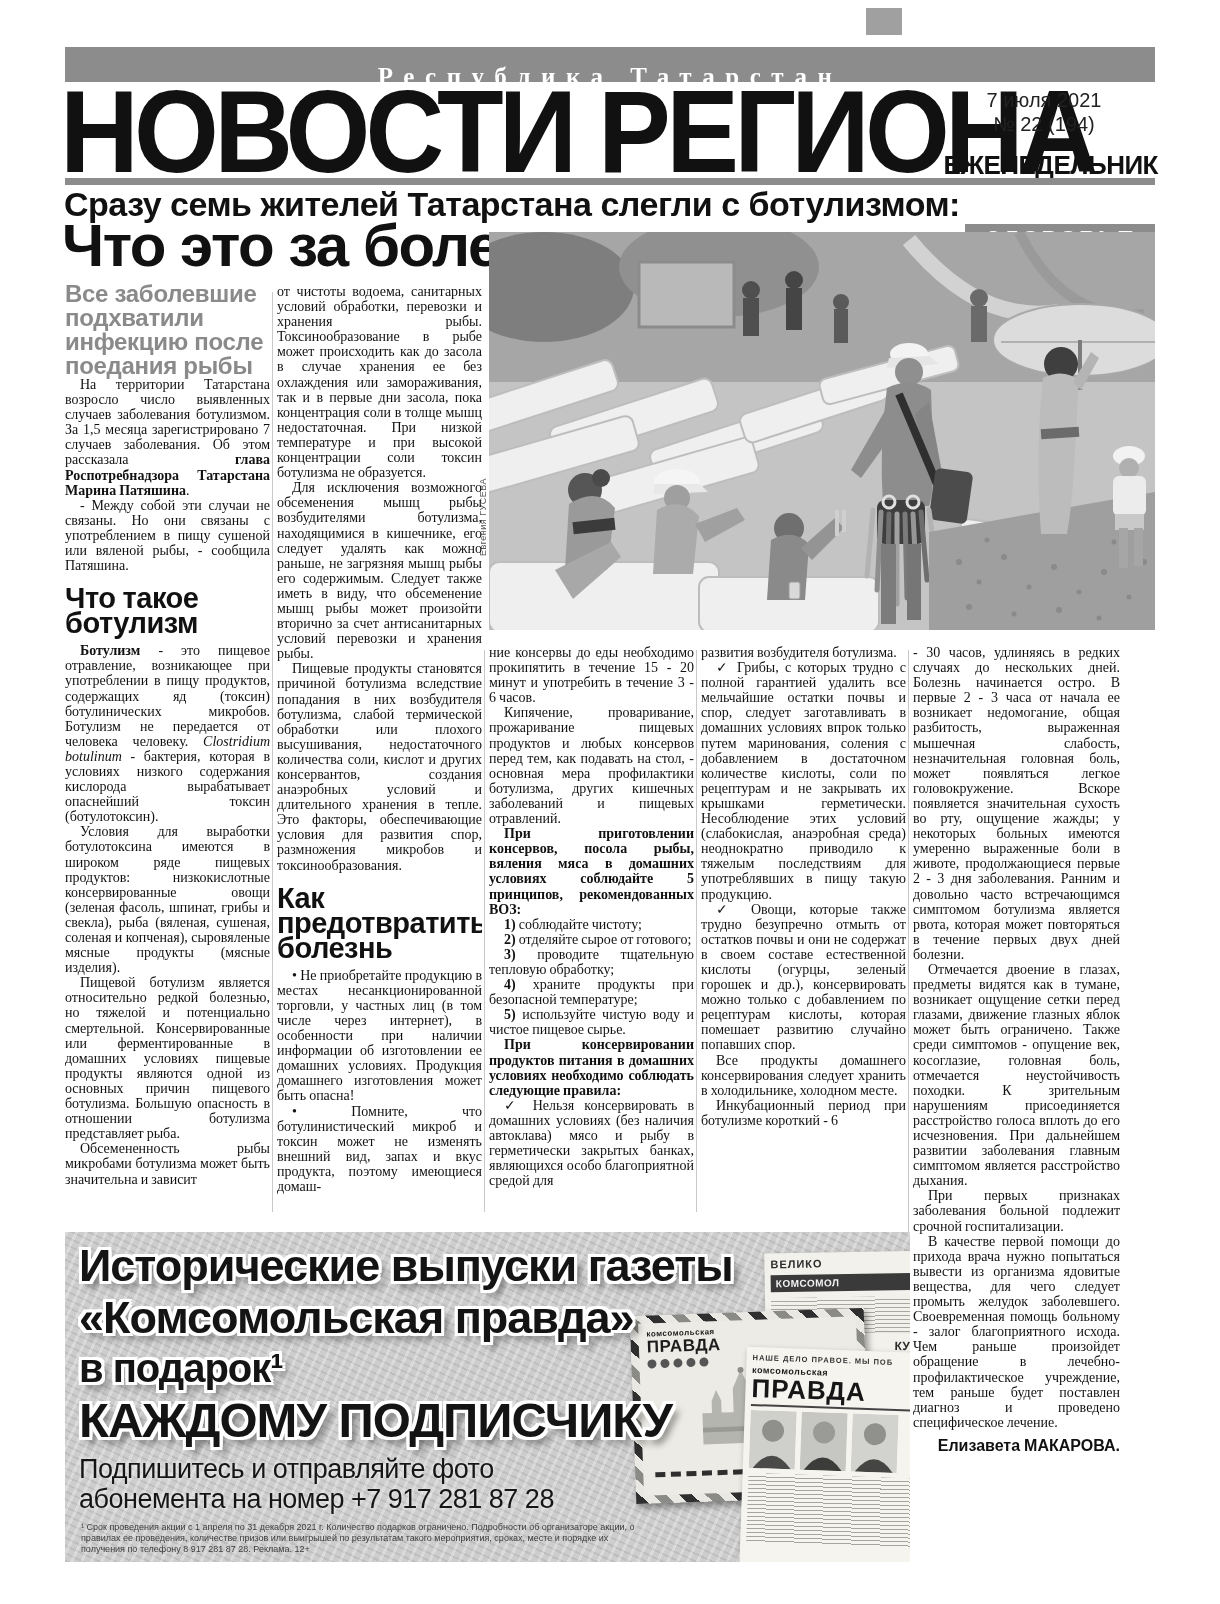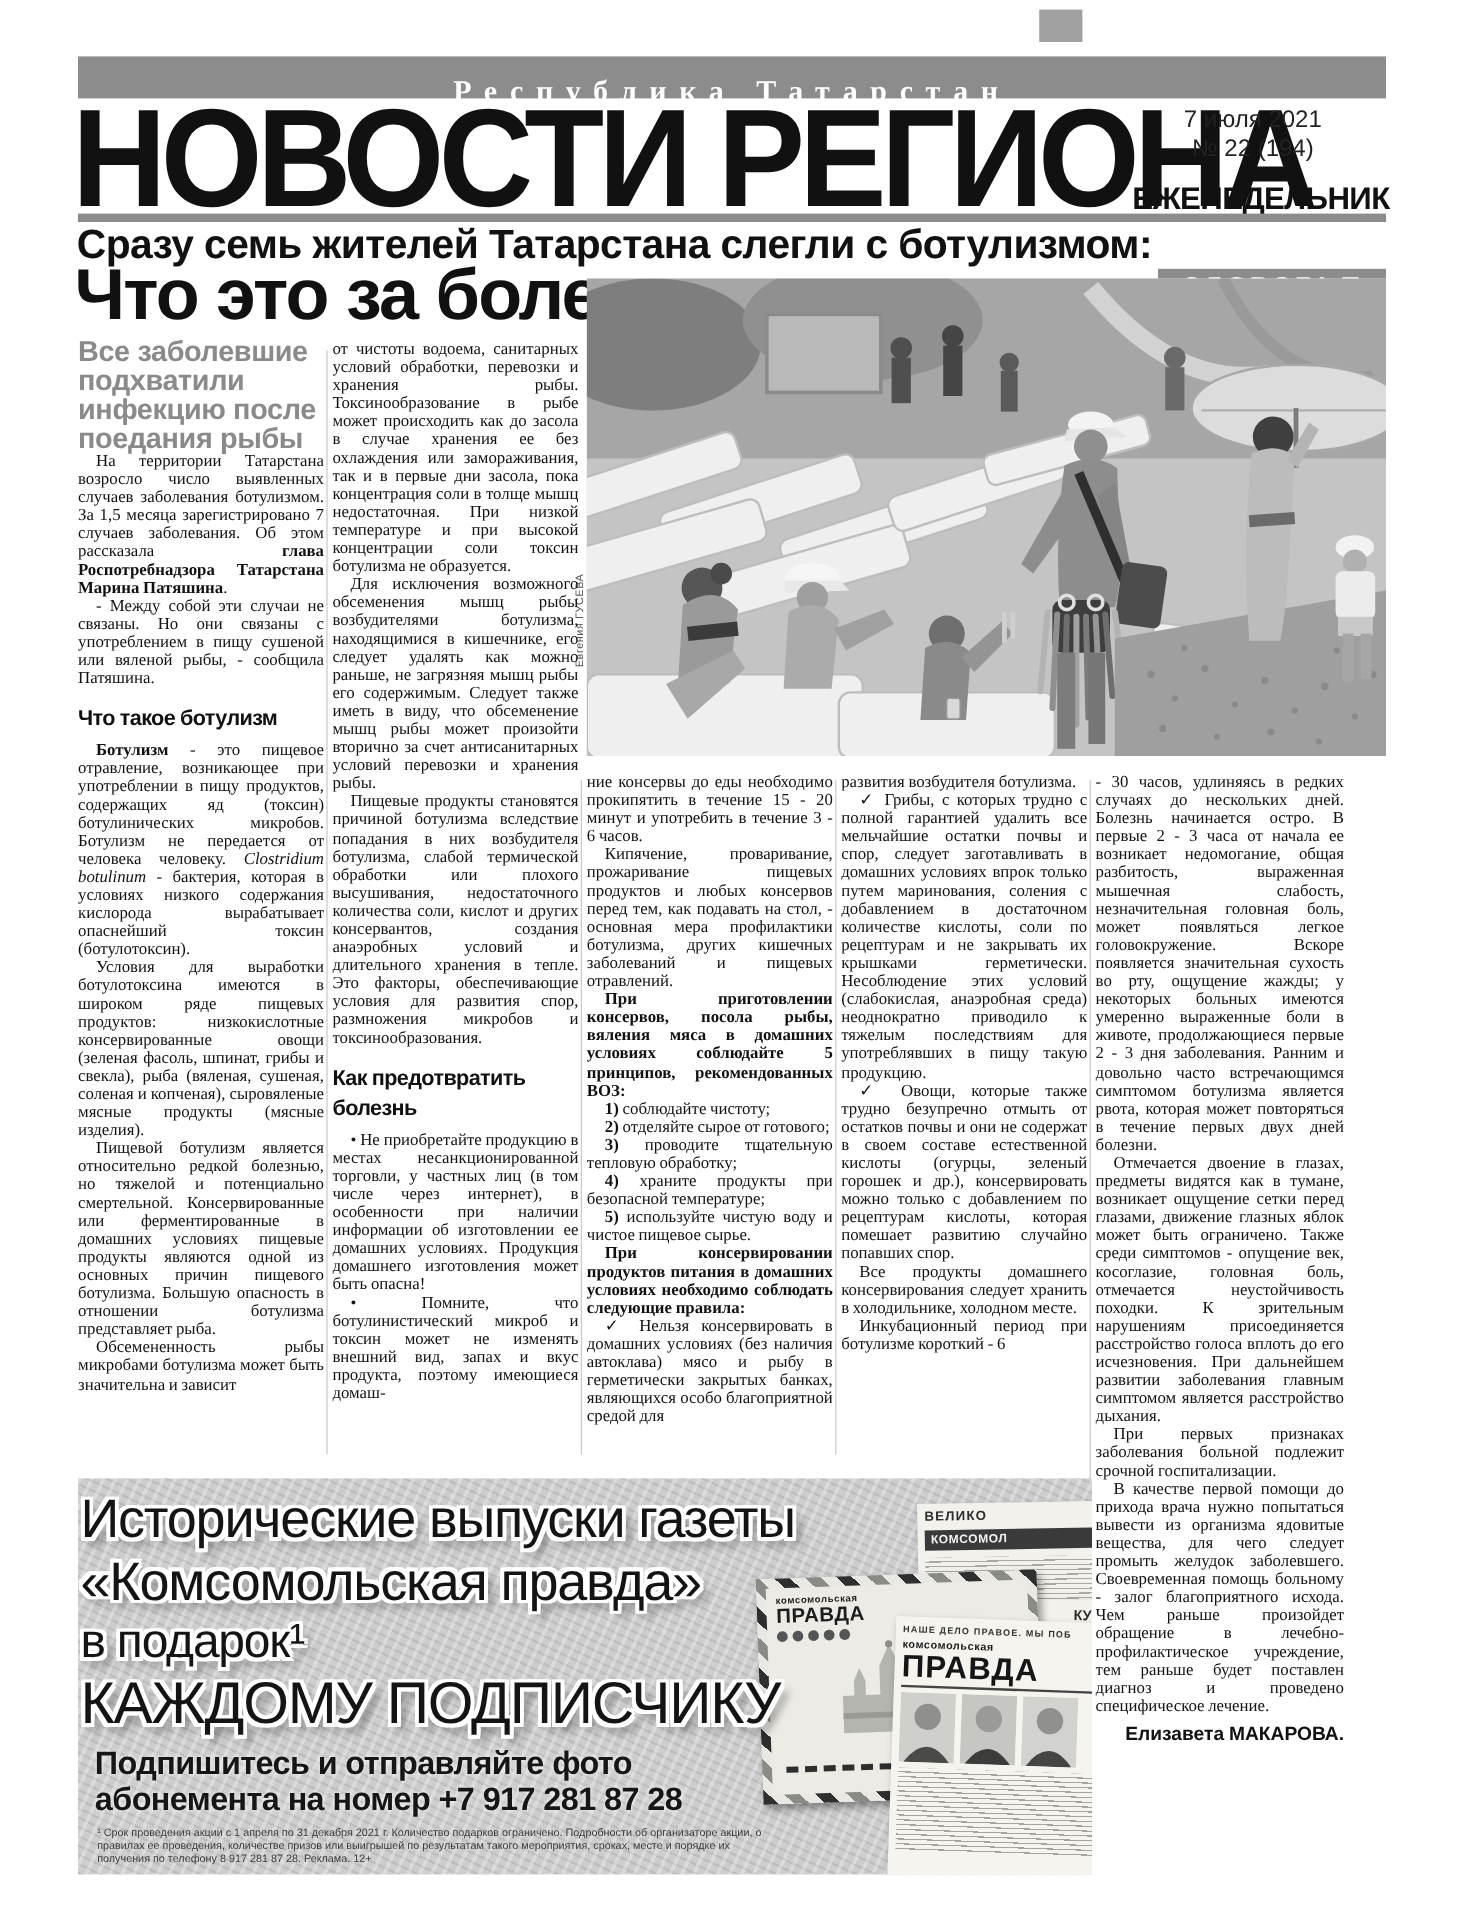--- a/index.html
+++ b/index.html
@@ -38,50 +38,50 @@
   .photo svg{display:block;}
   .photo-credit{left:478px;top:478px;font-family:"Liberation Sans",sans-serif;font-size:9px;color:#555;
                 writing-mode:vertical-rl;transform:rotate(180deg);letter-spacing:.5px;}
 
   
   .col{position:absolute;width:205px;font-size:14px;line-height:15.1px;text-align:justify;
        word-spacing:-.4px;overflow:hidden;}
   .col p{margin:0;text-indent:15px;}
   .col p.first{text-indent:0;}
   .col p.h2{font-family:"Liberation Sans",sans-serif;font-weight:700;font-stretch:condensed;
-            font-size:18px;line-height:25px;letter-spacing:-.5px;text-indent:0;text-align:left;
+            font-size:29px;line-height:25px;letter-spacing:-.5px;text-indent:0;text-align:left;
             margin:13px 0 7px 0;}
   .col p.byline{text-indent:0;text-align:right;font-family:"Liberation Sans",sans-serif;
                 font-weight:700;font-size:16px;margin-top:8px;}
   .c1{left:65px;top:377px;height:853px;}
   .c2{left:277px;top:284px;height:932px;}
   .c3{left:489px;top:645px;height:570px;}
   .c4{left:701px;top:645px;height:570px;}
   .c5{left:913px;top:645px;width:207px;height:918px;}
   .vline{width:1px;background:#c9c9c9;}
   .v12{left:272px;top:292px;height:920px;}
   .v23{left:484px;top:650px;height:562px;}
   .v34{left:696px;top:650px;height:562px;}
   .v45{left:908px;top:650px;height:900px;}
 
   
   .ad{left:65px;top:1232px;width:845px;height:330px;overflow:hidden;background-color:#cdcdcd;
       background-image:repeating-linear-gradient(115deg,rgba(255,255,255,.28) 0 3px,rgba(255,255,255,0) 3px 9px),
                        repeating-linear-gradient(25deg,rgba(80,80,80,.12) 0 2px,rgba(80,80,80,0) 2px 7px);}
-  .ad-head{position:absolute;left:2px;top:8px;z-index:5;font-family:"Liberation Sans",sans-serif;
-           font-weight:400;font-stretch:condensed;color:#141414;letter-spacing:-1px;}
+  .ad-head{position:absolute;left:14px;top:8px;z-index:5;font-family:"Liberation Sans",sans-serif;
+           font-weight:700;font-stretch:condensed;color:#141414;letter-spacing:-1px;}
   .ad-line{text-shadow:-3px -3px 0 #fff,3px -3px 0 #fff,-3px 3px 0 #fff,3px 3px 0 #fff,
            -3px 0 0 #fff,3px 0 0 #fff,0 -3px 0 #fff,0 3px 0 #fff,6px 7px 7px rgba(0,0,0,.45);
            white-space:nowrap;}
   .ad-line:nth-child(1){font-size:45px;line-height:52px;}
   .ad-line:nth-child(2){font-size:45px;line-height:52px;}
   .ad-line:nth-child(3){font-size:40px;line-height:48px;}
   .ad-line:nth-child(4){font-size:49px;line-height:56px;}
   .ad-cta{position:absolute;left:14px;top:222px;z-index:5;font-family:"Liberation Sans",sans-serif;
-          font-weight:700;color:#161616;text-shadow:0 0 4px rgba(255,255,255,.9);}
+          font-weight:400;color:#161616;text-shadow:0 0 4px rgba(255,255,255,.9);}
   .ad-cta div{font-size:27px;line-height:30px;letter-spacing:-.5px;white-space:nowrap;}
   .ad-fine{position:absolute;left:16px;top:290px;z-index:5;width:560px;font-family:"Liberation Sans",sans-serif;
            font-size:9px;line-height:11px;color:#3d3d3d;}
 
   
   .collage{position:absolute;left:0;top:0;width:100%;height:100%;z-index:1;}
   .np{position:absolute;background:#f2f1ec;box-shadow:2px 3px 6px rgba(0,0,0,.35);
       font-family:"Liberation Sans",sans-serif;color:#2c2c2c;overflow:hidden;}
   .pg-top{left:700px;top:20px;width:150px;height:84px;transform:rotate(-1deg);padding:5px 6px;}
   .pg-top .frag{font-weight:700;font-size:11px;letter-spacing:1px;}

